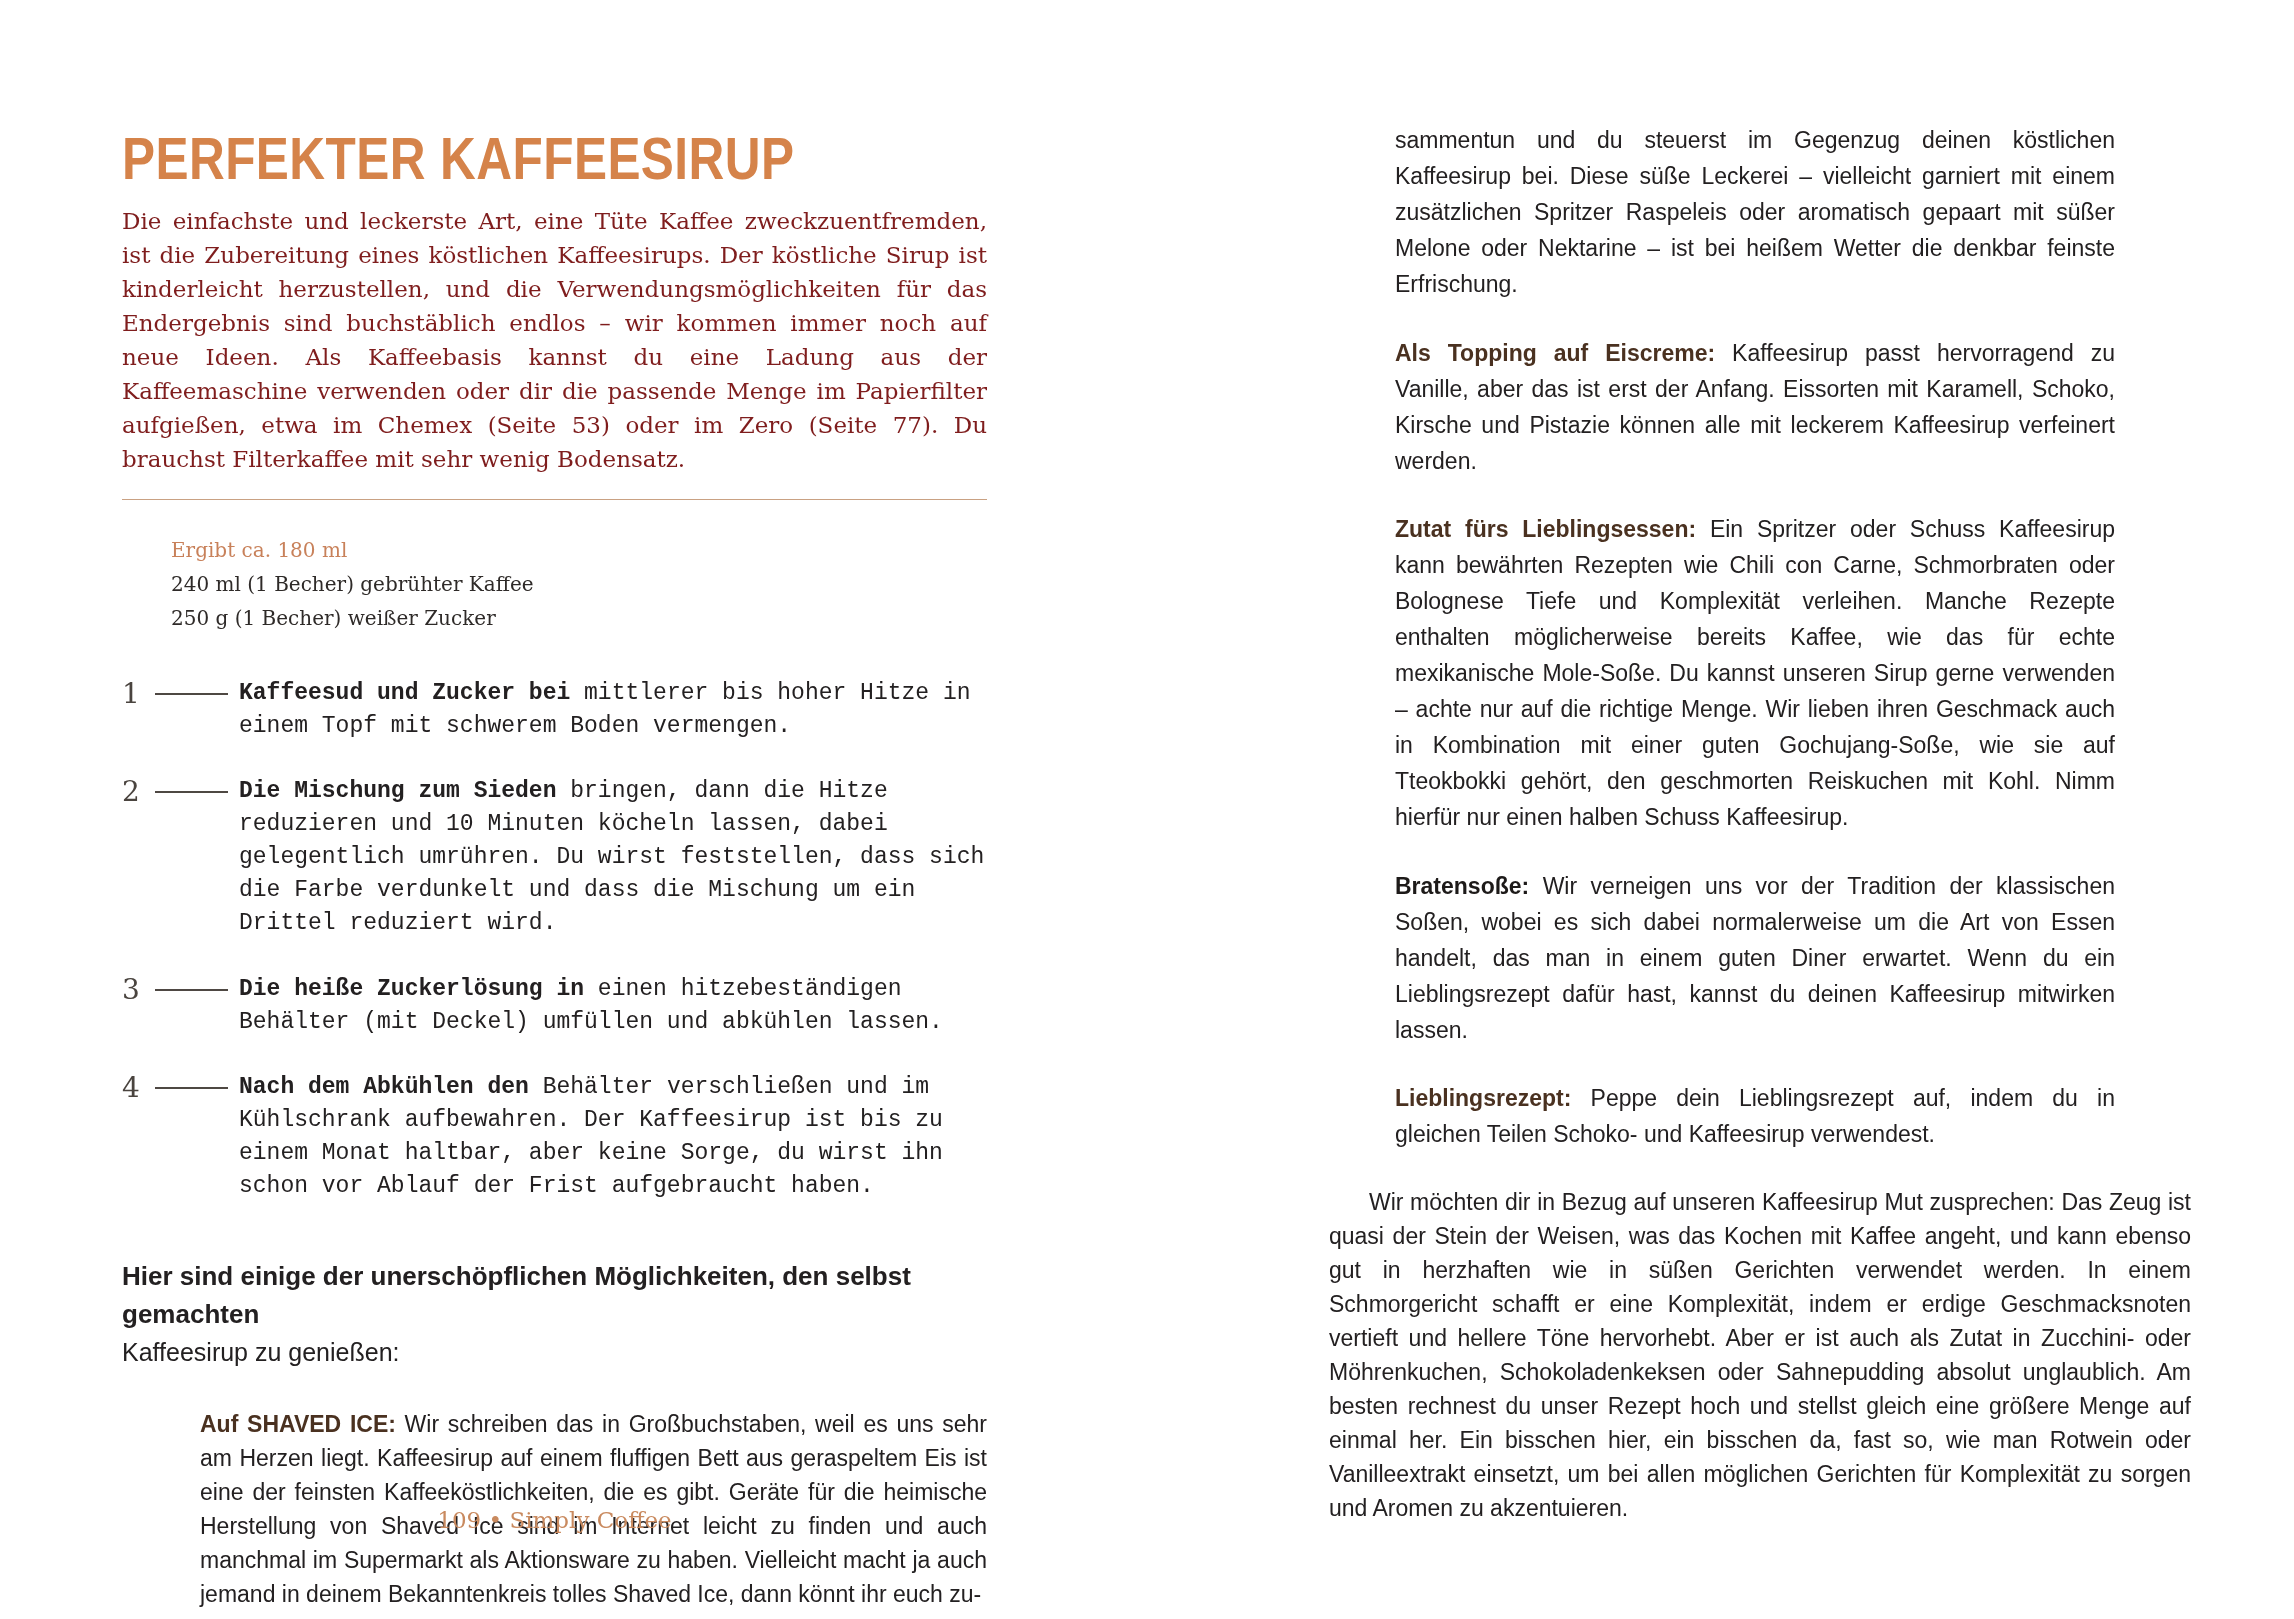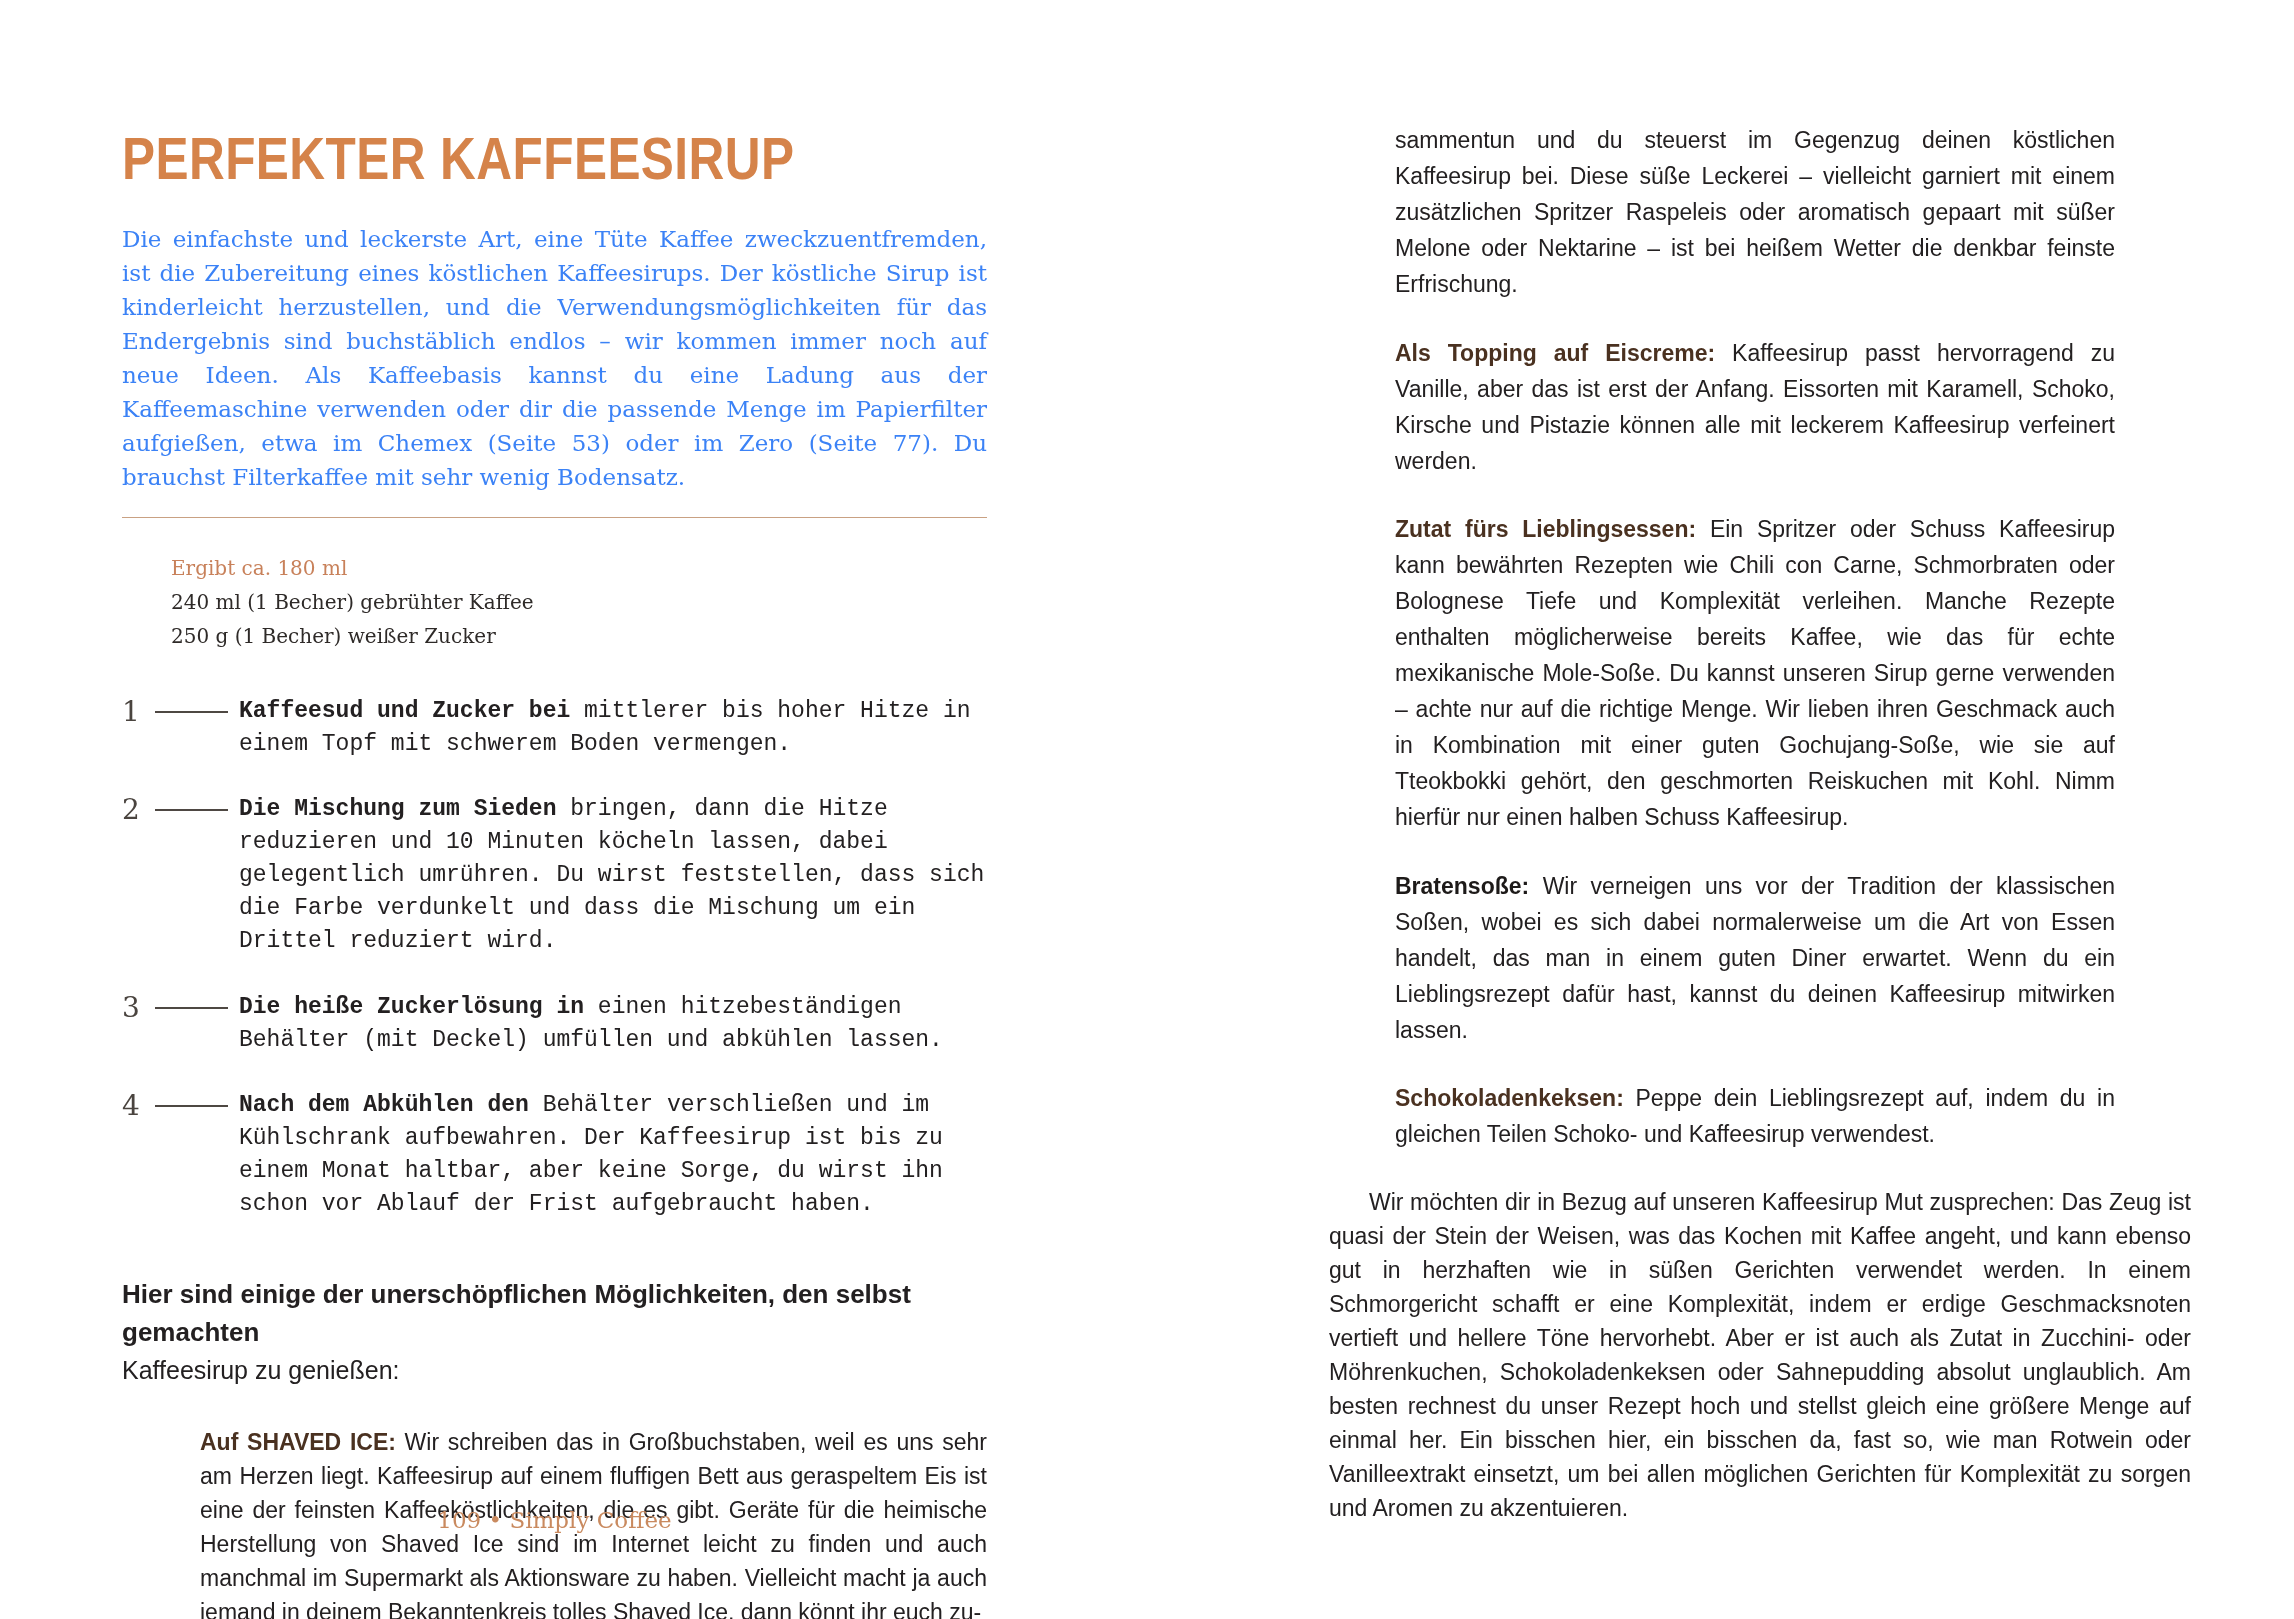--- a/index.html
+++ b/index.html
@@ -19,25 +19,25 @@
     font-weight:bold;
     font-size:59px;
     line-height:1;
     color:#d5834a;
     transform:scaleX(0.84);
     transform-origin:left center;
     white-space:nowrap;
     letter-spacing:0.5px;
   }
   .intro {
-    margin-top:33px;
+    margin-top:15px;
     font-family:"DejaVu Serif", serif;
     font-size:23px;
     line-height:34px;
-    color:#3b82f6;
+    color:#7f1d1d;
     text-align:justify;
   }
   .divider {
     margin-top:23px;
     border:none;
     border-top:1.9px solid #c9a183;
     width:865px;
   }
   .ingredients {
     margin-top:32.5px;
@@ -189,21 +189,21 @@
     <div class="r-inner">
 
       <p class="r-para">sammentun und du steuerst im Gegenzug deinen köstlichen Kaffeesirup bei. Diese süße Leckerei – vielleicht garniert mit einem zusätzlichen Spritzer Raspeleis oder aromatisch gepaart mit süßer Melone oder Nektarine – ist bei heißem Wetter die denkbar feinste Erfrischung.</p>
 
       <p class="r-para"><span class="lead-brown">Als Topping auf Eiscreme:</span><span> Kaffeesirup passt hervorragend zu Vanille, aber das ist erst der Anfang. Eissorten mit Karamell, Schoko, Kirsche und Pistazie können alle mit leckerem Kaffeesirup verfeinert werden.</span></p>
 
       <p class="r-para"><span class="lead-brown">Zutat fürs Lieblingsessen:</span><span> Ein Spritzer oder Schuss Kaffeesirup kann bewährten Rezepten wie Chili con Carne, Schmorbraten oder Bolognese Tiefe und Komplexität verleihen. Manche Rezepte enthalten möglicherweise bereits Kaffee, wie das für echte mexikanische Mole-Soße. Du kannst unseren Sirup gerne verwenden – achte nur auf die richtige Menge. Wir lieben ihren Geschmack auch in Kombination mit einer guten Gochujang-Soße, wie sie auf Tteokbokki gehört, den geschmorten Reiskuchen mit Kohl. Nimm hierfür nur einen halben Schuss Kaffeesirup.</span></p>
 
       <p class="r-para"><span class="lead-dark">Bratensoße:</span><span> Wir verneigen uns vor der Tradition der klassischen Soßen, wobei es sich dabei normalerweise um die Art von Essen handelt, das man in einem guten Diner erwartet. Wenn du ein Lieblingsrezept dafür hast, kannst du deinen Kaffeesirup mitwirken lassen.</span></p>
 
-      <p class="r-para"><span class="lead-brown">Schokoladenkeksen:</span><span> Peppe dein Lieblingsrezept auf, indem du in gleichen Teilen Schoko- und Kaffeesirup verwendest.</span></p>
+      <p class="r-para"><span class="lead-brown">Lieblingsrezept:</span><span> Peppe dein Lieblingsrezept auf, indem du in gleichen Teilen Schoko- und Kaffeesirup verwendest.</span></p>
 
     </div>
 
     <p class="closing">Wir möchten dir in Bezug auf unseren Kaffeesirup Mut zusprechen: Das Zeug ist quasi der Stein der Weisen, was das Kochen mit Kaffee angeht, und kann ebenso gut in herzhaften wie in süßen Gerichten verwendet werden. In einem Schmorgericht schafft er eine Komplexität, indem er erdige Geschmacksnoten vertieft und hellere Töne hervorhebt. Aber er ist auch als Zutat in Zucchini- oder Möhrenkuchen, Schokoladenkeksen oder Sahnepudding absolut unglaublich. Am besten rechnest du unser Rezept hoch und stellst gleich eine größere Menge auf einmal her. Ein bisschen hier, ein bisschen da, fast so, wie man Rotwein oder Vanilleextrakt einsetzt, um bei allen möglichen Gerichten für Komplexität zu sorgen und Aromen zu akzentuieren.</p>
 
   </div>
 
   <div id="footer-left" class="footer">109 • Simply Coffee</div>
 
 </div>

